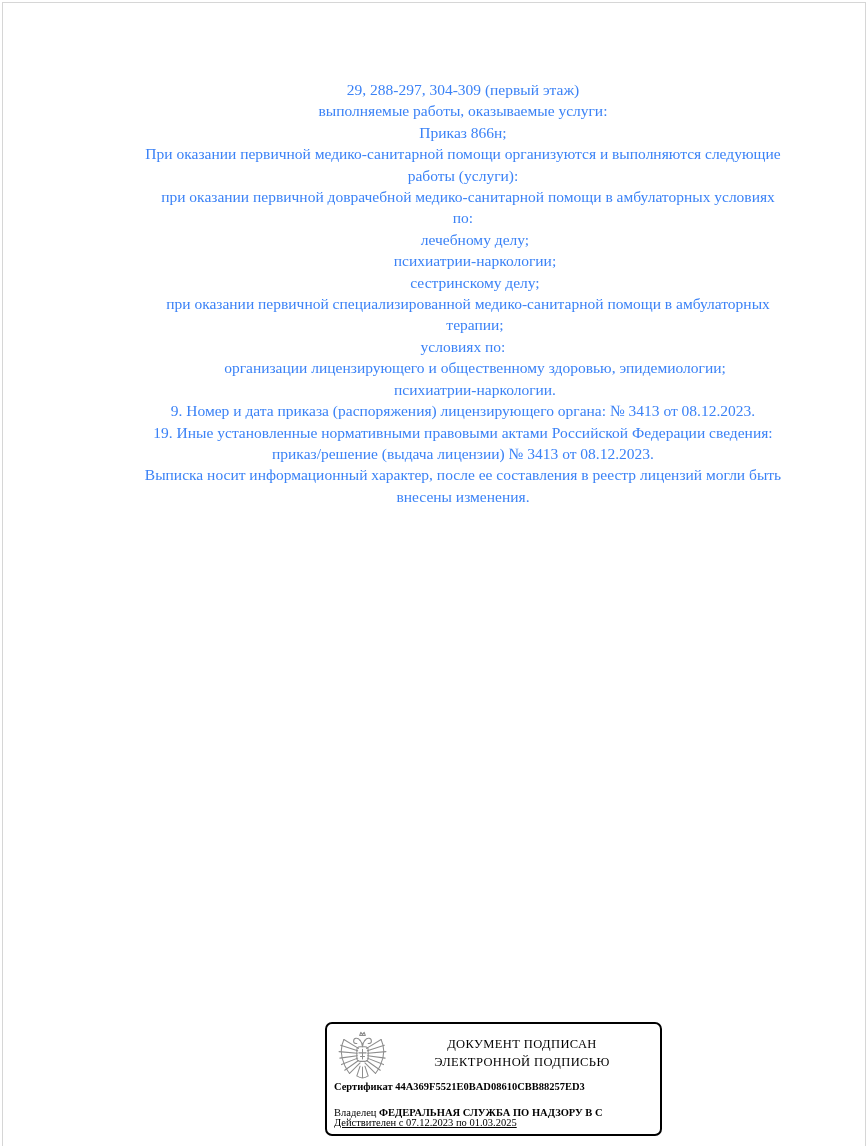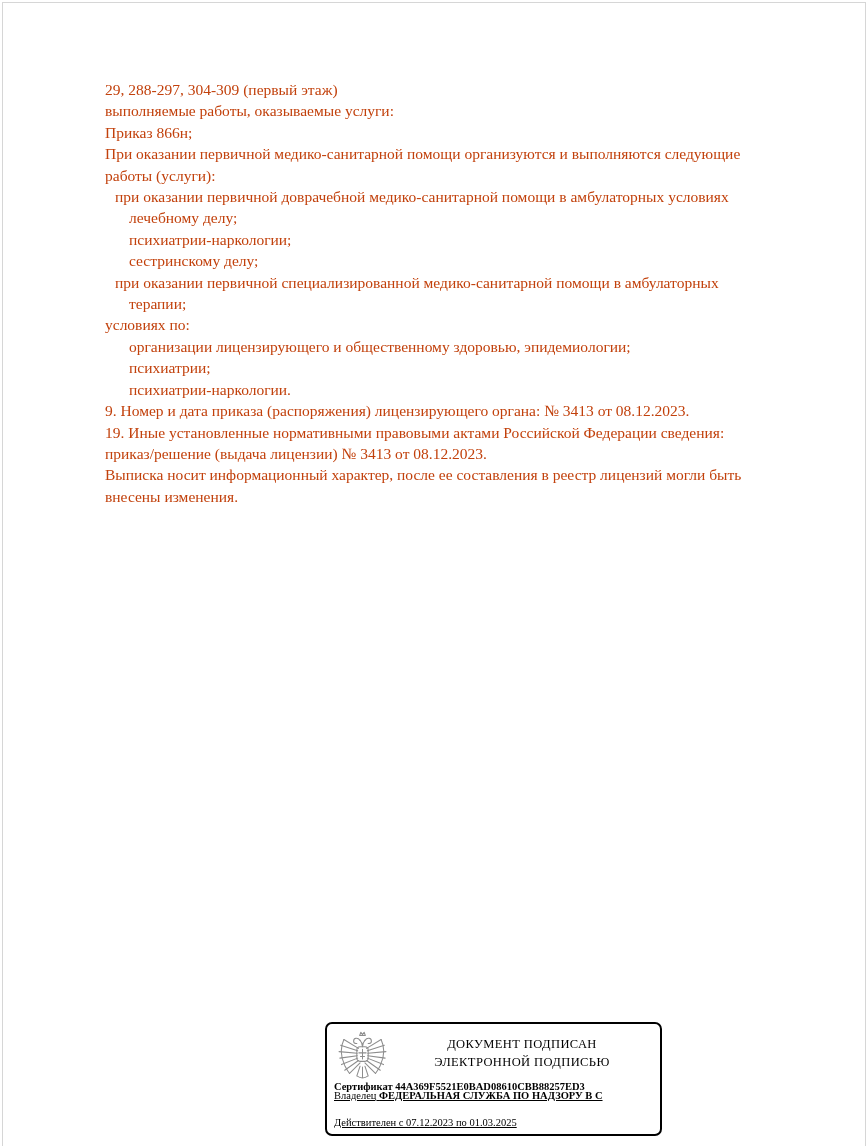--- a/index.html
+++ b/index.html
@@ -13,21 +13,21 @@
   .page {
     position:absolute; left:2px; top:2px; right:1px; bottom:0;
     background:#ffffff;
     border:1px solid #d6d6d6;
     border-bottom:none;
     box-sizing:border-box;
   }
   
   .doc-text {
     position:absolute; left:102px; top:76px; width:716px;
-    font-size:15.5px; line-height:21.4px; color:#c2410c;
+    font-size:15.5px; line-height:21.4px; color:#3b82f6;text-align:center;
   }
   .line { white-space:nowrap; }
   .ind1 { padding-left:10px; }
   .ind2 { padding-left:24px; }
   .gap  { }
   
   .stamp {
     position:absolute; left:322px; top:1019px;
     width:337px; height:114px;
     border:2px solid #000000; border-radius:7px;
@@ -40,44 +40,44 @@
     position:absolute; left:62px; right:5px; top:12px;
     text-align:center;
     font-size:12.5px; line-height:17.5px; letter-spacing:0.4px;
     white-space:nowrap;
   }
   .sig-line {
     position:absolute; left:7px;
     font-size:10.5px; white-space:nowrap;
   }
   .sig-cert  { top:57px;font-weight:bold; }
-  .sig-owner { top:66px;text-decoration:underline; }
+  .sig-owner { top:83px; }
   .sig-valid { top:93px;text-decoration:underline; }
   .owner-value { font-weight:bold; }
 </style>
 </head>
 <body>
 
 <div class="page">
 
   <div class="doc-text">
     <div class="line">29, 288-297, 304-309 (первый этаж)</div>
     <div class="line">выполняемые работы, оказываемые услуги:</div>
     <div class="line">Приказ 866н;</div>
     <div class="line">При оказании первичной медико-санитарной помощи организуются и выполняются следующие</div>
     <div class="line">работы (услуги):</div>
     <div class="line ind1">при оказании первичной доврачебной медико-санитарной помощи в амбулаторных условиях</div>
+    <div class="line">по:</div>
     <div class="line ind2">лечебному делу;</div>
     <div class="line ind2">психиатрии-наркологии;</div>
     <div class="line ind2">сестринскому делу;</div>
     <div class="line ind1">при оказании первичной специализированной медико-санитарной помощи в амбулаторных</div>
     <div class="line ind2">терапии;</div>
     <div class="line">условиях по:</div>
     <div class="line ind2">организации лицензирующего и общественному здоровью, эпидемиологии;</div>
-    <div class="line ind2">психиатрии;</div>
     <div class="line ind2">психиатрии-наркологии.</div>
     <div class="line gap">9. Номер и дата приказа (распоряжения) лицензирующего органа: № 3413 от 08.12.2023.</div>
     <div class="line gap">19. Иные установленные нормативными правовыми актами Российской Федерации сведения:</div>
     <div class="line">приказ/решение (выдача лицензии) № 3413 от 08.12.2023.</div>
     <div class="line gap">Выписка носит информационный характер, после ее составления в реестр лицензий могли быть</div>
     <div class="line">внесены изменения.</div>
   </div>
 
   <div class="stamp">
 

